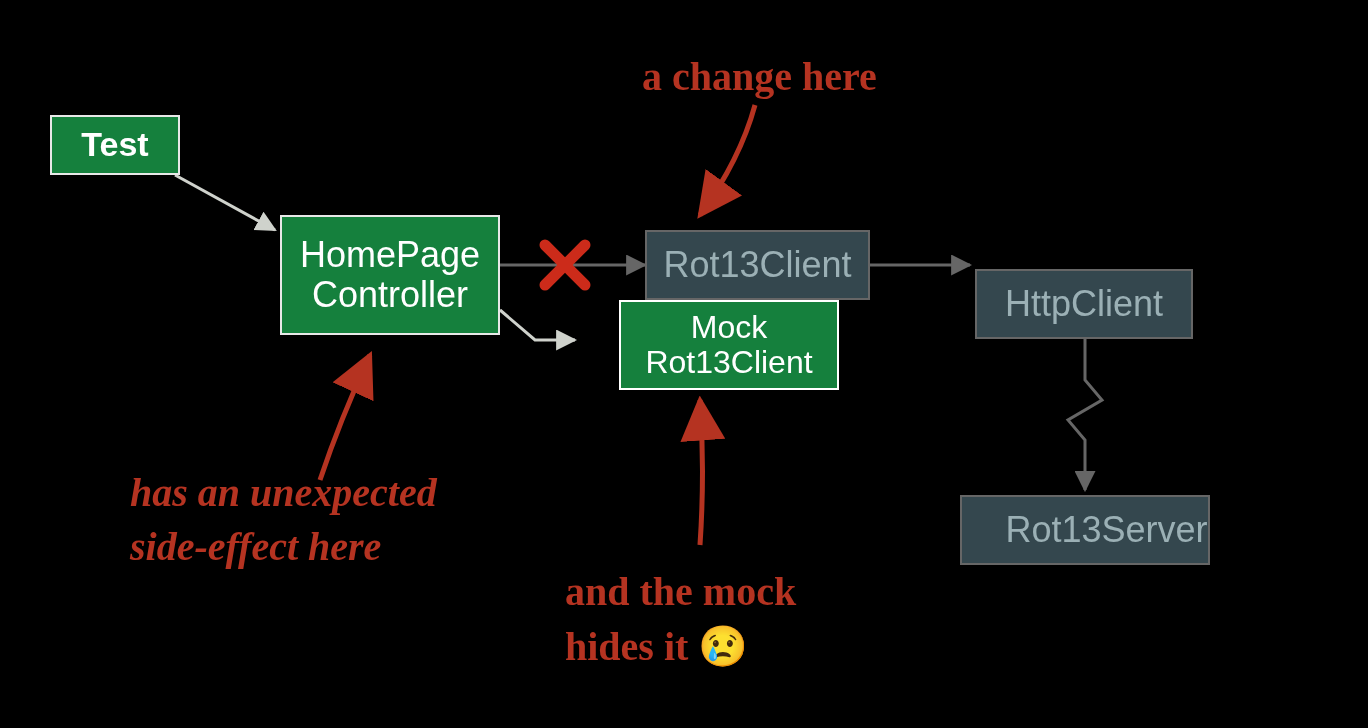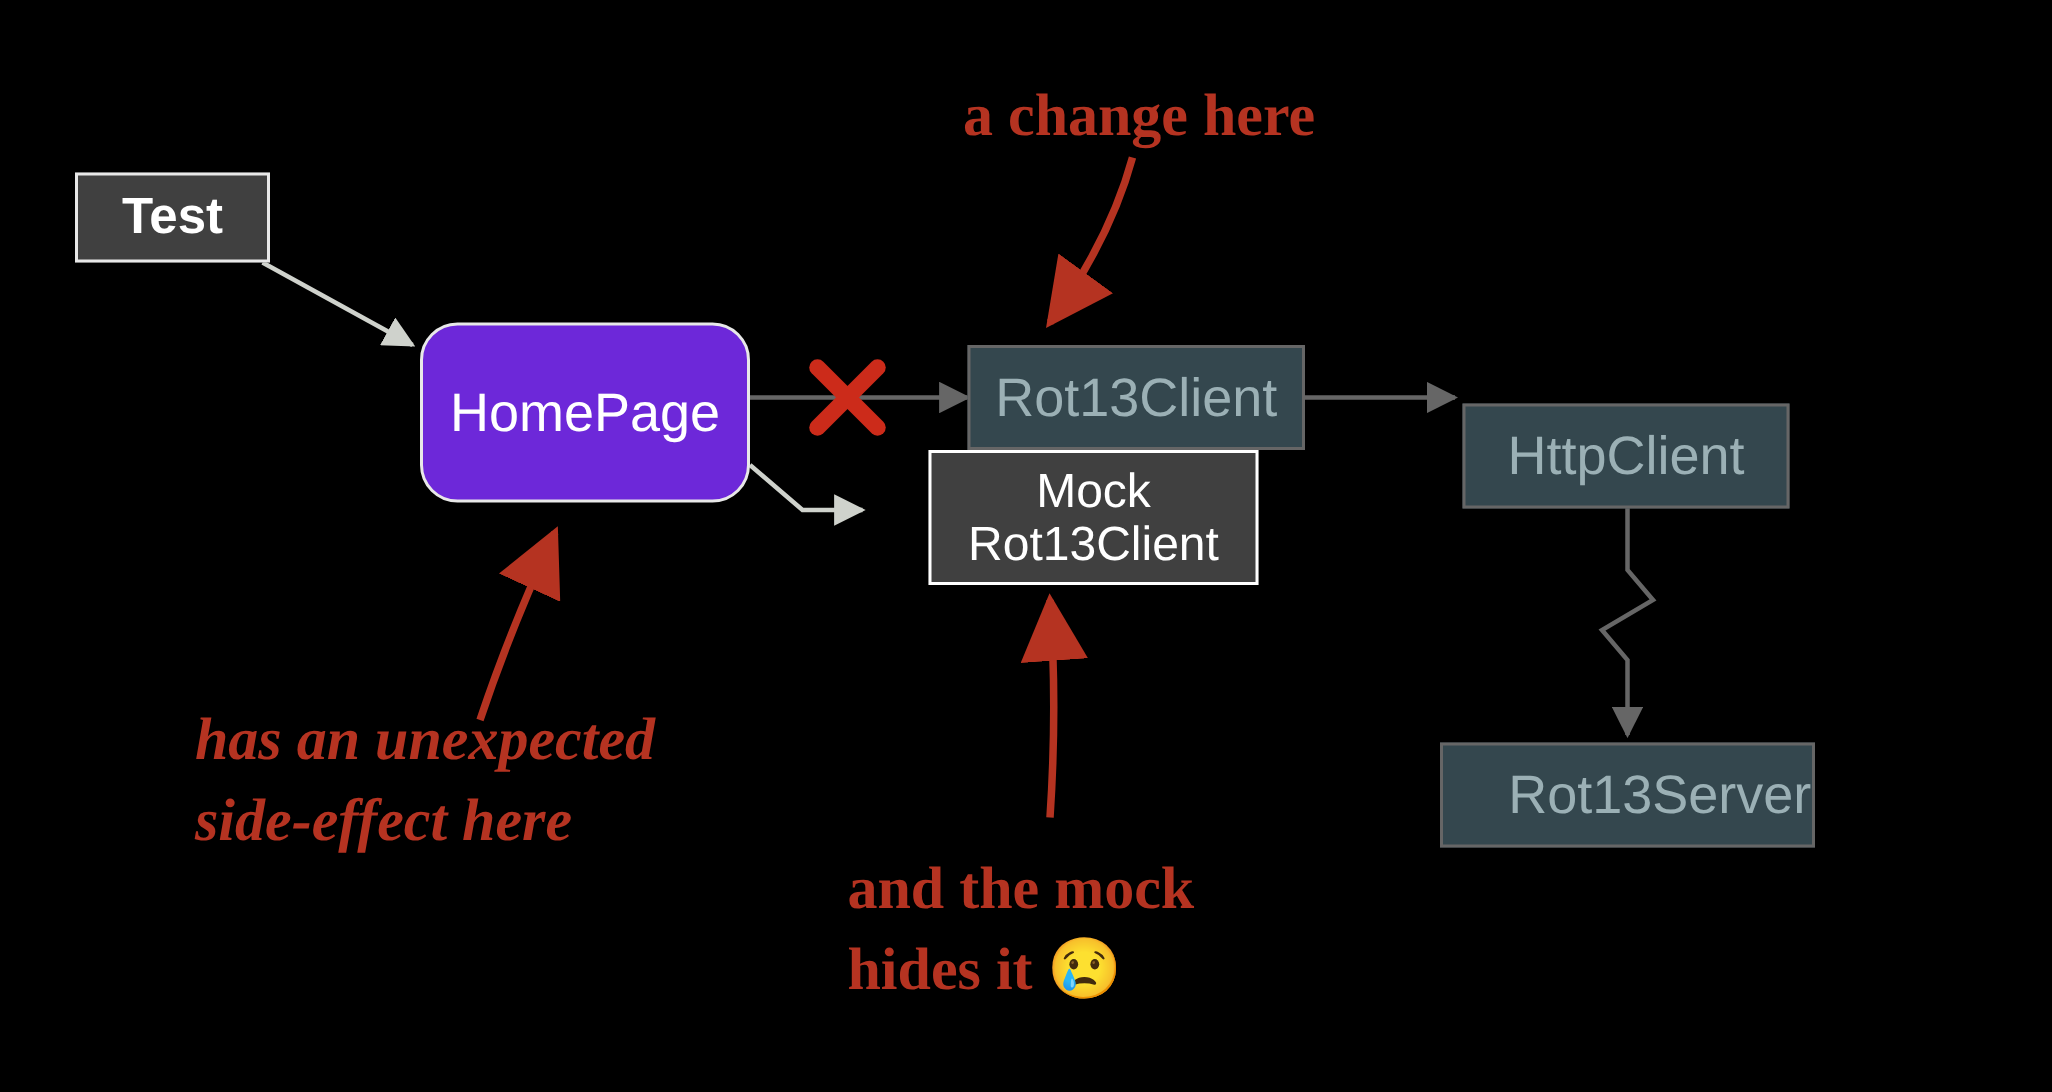--- a/index.html
+++ b/index.html
@@ -20,22 +20,22 @@
     position: absolute;
     border: 2px solid #e8e8e8;
     display: flex;
     align-items: center;
     justify-content: center;
     text-align: center;
     line-height: 1.1;
     box-sizing: border-box;
   }
   .box span { display: block; }
-  .olive { background: #404040; color: #fff; }
-  .teal  { background: #6d28d9; color: #fff; border-radius: 25px; }
+  .olive { background: #15803d; color: #fff; }
+  .teal  { background: #15803d; color: #fff; }
   .slate { background: #34474e; color: #9bb0b5; border-color: #666; }
   .olive.mock { border-color: #fff; }
   .fs-test { font-size: 34px; font-weight: 600; }
   .fs-big  { font-size: 36px; font-weight: 500; }
   .fs-mock { font-size: 32px; font-weight: 500; margin-left: 39px; }
   .fs-slate{ font-size: 36px; font-weight: 400; }
 
   .annot {
     position: absolute;
     color: #b53321;
@@ -94,20 +94,21 @@
     </g>
   </svg>
 
   <div class="box olive fs-test" style="left:50px; top:115px; width:130px; height:60px;">
     <span>Test</span>
   </div>
 
   <div class="box teal fs-big" style="left:280px; top:215px; width:220px; height:120px;">
     <div>
       <span>HomePage</span>
+      <span>Controller</span>
     </div>
   </div>
 
   <div class="box slate fs-slate" style="left:645px; top:230px; width:225px; height:70px;">
     <span>Rot13Client</span>
   </div>
 
   <div class="box olive mock fs-mock" style="left:580px; top:300px; width:220px; height:90px;">
     <div>
       <span>Mock</span>

